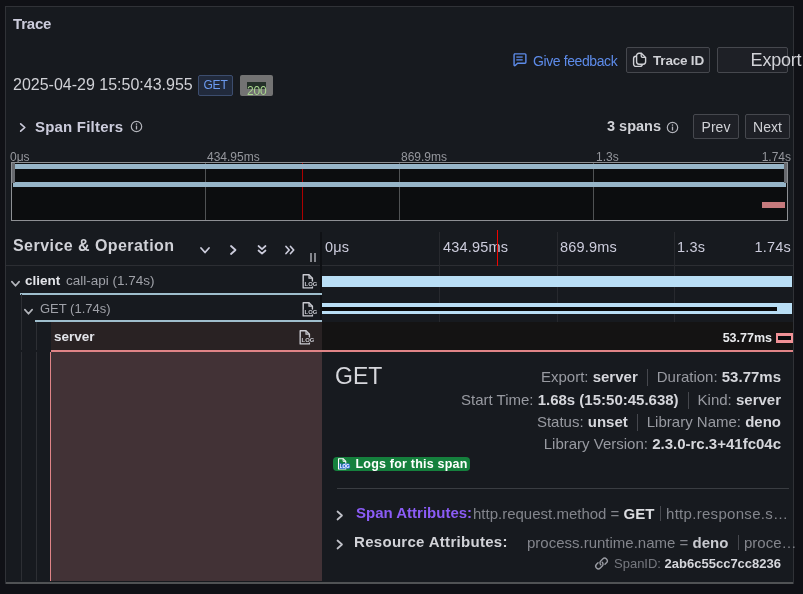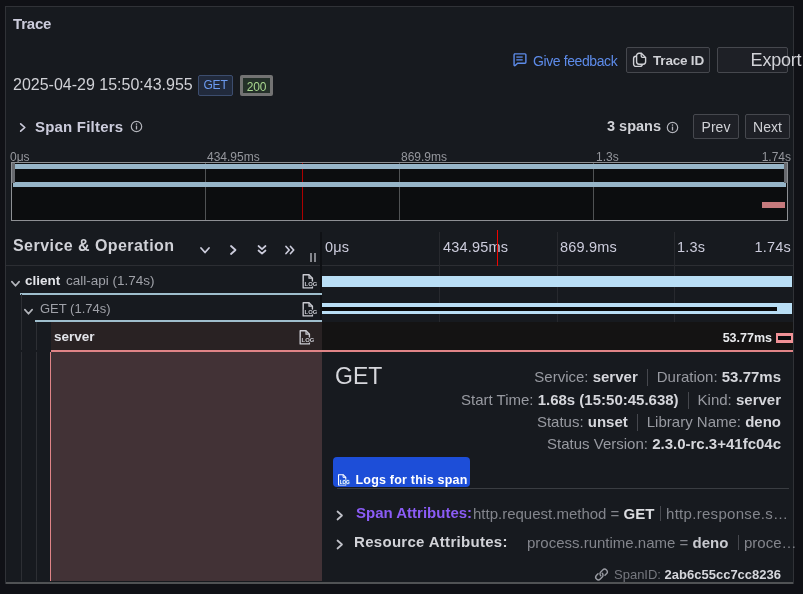--- a/index.html
+++ b/index.html
@@ -22,21 +22,21 @@
     margin:0 9px; vertical-align:-4px; }
 </style>
 </head>
 <body>
 <div id="stage">
   <div class="abs panel"></div>
 
   <div class="abs txt" style="left:13px; top:15px; font-size:15px; font-weight:600; letter-spacing:-0.2px; color:#ccccdc;">Trace</div>
   <div class="abs txt" style="left:13px; top:76px; font-size:16px; color:#d0d1d6;">2025-04-29 15:50:43.955</div>
   <div class="abs txt" style="left:198px; top:75px; width:35px; height:21px; background:#212a3c; border:1px solid #3c4d6e; border-radius:2px; color:#6c9bf0; font-size:12px; letter-spacing:-0.2px; text-align:center; line-height:19px;">GET</div>
-  <div class="abs txt" style="left:240px; top:75px; width:33px; height:21px; background:#243029; border:3px solid #737373; border-radius:2px; color:#a9d78f; font-size:12px; letter-spacing:-0.2px; text-align:center; line-height:19px;">200</div>
+  <div class="abs txt" style="left:240px; top:75px; width:33px; height:21px; background:#243029; border:7px solid #737373; border-radius:2px; color:#a9d78f; font-size:12px; letter-spacing:-0.2px; text-align:center; line-height:19px;">200</div>
 
   <div class="abs" style="left:512px; top:52px;">
     <svg width="15" height="15" viewBox="0 0 16 16">
         <path d="M2.2 2h11.6c.6 0 1 .4 1 1v8c0 .6-.4 1-1 1H6l-2.6 2.4c-.4.4-1.2.1-1.2-.5V3c0-.6.4-1 1-1z" fill="none" stroke="#5d8be9" stroke-width="1.5"></path>
         <line x1="4.6" y1="5.4" x2="11.4" y2="5.4" stroke="#5d8be9" stroke-width="1.4"></line>
         <line x1="4.6" y1="8.4" x2="11.4" y2="8.4" stroke="#5d8be9" stroke-width="1.4"></line>
       </svg>
   </div>
   <div class="abs txt" style="left:533px; top:53px; font-size:14px; letter-spacing:-0.4px; color:#5d8be9;">Give feedback</div>
   <div class="abs btn" style="left:626px; top:47px; width:84px; height:26px; font-weight:600; font-size:13.5px; letter-spacing:-0.2px;">
@@ -164,26 +164,26 @@
   <div class="abs" style="left:51px; top:350px; width:742px; height:2px; background:#e08487;"></div>
 
   <div class="abs" style="left:21px; top:352px; width:1px; height:229px; background:#2d2f34;"></div>
   <div class="abs" style="left:36px; top:352px; width:1px; height:229px; background:#2d2f34;"></div>
   <div class="abs" style="left:50px; top:352px; width:1px; height:229px; background:#e08487;"></div>
   <div class="abs" style="left:51px; top:352px; width:271px; height:229px; background:#423236;"></div>
 
   <div class="abs" style="left:322px; top:352px; width:471px; height:231px; background:#171a1f;"></div>
   <div class="abs txt" style="left:335px; top:363px; font-size:23px; color:#d6d7dc;">GET</div>
 
-  <div class="abs txt" style="left:400px; top:368px; width:381px; text-align:right; font-size:15px;"><span class="kv-label">Service: </span><span class="kv-val">server</span><span class="vsep"></span><span class="kv-label">Duration: </span><span class="kv-val">53.77ms</span></div>
+  <div class="abs txt" style="left:400px; top:368px; width:381px; text-align:right; font-size:15px;"><span class="kv-label">Export: </span><span class="kv-val">server</span><span class="vsep"></span><span class="kv-label">Duration: </span><span class="kv-val">53.77ms</span></div>
   <div class="abs txt" style="left:400px; top:391px; width:381px; text-align:right; font-size:15px;"><span class="kv-label">Start Time: </span><span class="kv-val">1.68s (15:50:45.638)</span><span class="vsep"></span><span class="kv-label">Kind: </span><span class="kv-val">server</span></div>
   <div class="abs txt" style="left:400px; top:413px; width:381px; text-align:right; font-size:15px;"><span class="kv-label">Status: </span><span class="kv-val">unset</span><span class="vsep"></span><span class="kv-label">Library Name: </span><span class="kv-val">deno</span></div>
-  <div class="abs txt" style="left:400px; top:435px; width:381px; text-align:right; font-size:15px;"><span class="kv-label">Status Version: </span><span class="kv-val">2.3.0-rc.3+41fc04c</span></div>
-
-  <div class="abs" style="left:333px; top:457px; width:137px; height:30px; background:#1d4ed8; border-radius:4px; display:flex; align-items:flex-end; justify-content:center;">
+  <div class="abs txt" style="left:400px; top:435px; width:381px; text-align:right; font-size:15px;"><span class="kv-label">Library Version: </span><span class="kv-val">2.3.0-rc.3+41fc04c</span></div>
+
+  <div class="abs" style="left:333px; top:457px; width:137px; height:14px; background:#15803d; border-radius:4px; display:flex; align-items:flex-end; justify-content:center;">
     <svg width="15" height="14" viewBox="0 0 19 17" style="margin-right:5px;">
         <path d="M3.2 1.8 h5.8 L12.4 5.2 V14.9 H3.2 z" fill="none" stroke="#ffffff" stroke-width="1.4" stroke-linejoin="round"></path>
         <path d="M9 1.8 v3.4 h3.4" fill="none" stroke="#ffffff" stroke-width="1.2"></path>
         <text x="4.6" y="13.1" font-size="5.9" font-weight="700" fill="#ffffff" stroke="#3871dc" stroke-width="2" paint-order="stroke" font-family="Liberation Sans">LOG</text>
       </svg>
     <span style="color:#fff; font-size:12.5px; font-weight:700; letter-spacing:0.2px;">Logs for this span</span>
     </div>
 
   <div class="abs" style="left:337px; top:488px; width:452px; height:1px; background:#3a3d42;"></div>
 
@@ -195,21 +195,21 @@
   <div class="abs" style="left:660px; top:506px; width:1px; height:15px; background:#46484e;"></div>
   <div class="abs txt" style="left:666px; top:505px; font-size:15px; letter-spacing:0.3px; color:#83858c;">http.response.s…</div>
   <div class="abs" style="left:336px; top:536px;"><svg width="8" height="11" viewBox="0 0 8 11">
         <path d="M1.5 1.5 L6 5.5 L1.5 9.5" fill="none" stroke="#c0c1c8" stroke-width="1.7" stroke-linecap="round" stroke-linejoin="round"></path>
       </svg></div>
   <div class="abs txt" style="left:527px; top:534px; font-size:15px; color:#83858c;">process.runtime.name = <span style="color:#c8c9cf; font-weight:700;">deno</span></div>
   <div class="abs txt" style="left:354px; top:533px; font-size:15px; font-weight:700; letter-spacing:0.3px; color:#d2d3d8;">Resource Attributes:</div>
   <div class="abs" style="left:738px; top:535px; width:1px; height:15px; background:#46484e;"></div>
   <div class="abs txt" style="left:744px; top:534px; font-size:15px; color:#83858c;">proce…</div>
 
-  <div class="abs" style="left:322px; top:556px; width:471px; height:26px; display:flex; align-items:flex-end; justify-content:flex-end; padding-right:12px;">
+  <div class="abs" style="left:322px; top:556px; width:471px; height:26px; display:flex; align-items:flex-start; justify-content:flex-end; padding-right:12px;">
     <svg width="15" height="15" viewBox="0 0 16 16" style="margin-right:5px;">
         <g fill="none" stroke="#9a9ca3" stroke-width="1.5" stroke-linecap="round">
           <path d="M7.2 9.3 a2.8 2.8 0 0 1 0-4l2.1-2.1 a2.8 2.8 0 0 1 4 4l-1.6 1.6"></path>
           <path d="M8.8 6.7 a2.8 2.8 0 0 1 0 4l-2.1 2.1 a2.8 2.8 0 0 1-4-4l1.6-1.6"></path>
         </g>
       </svg>
     <span style="color:#76787f; font-size:13px;">SpanID:</span>
       <span style="color:#d6d7dc; font-size:13px; font-weight:700;">&nbsp;2ab6c55cc7cc8236</span>
   </div>
   <div class="abs" style="left:6px; top:582px; width:787px; height:2px; background:#505254;"></div>

